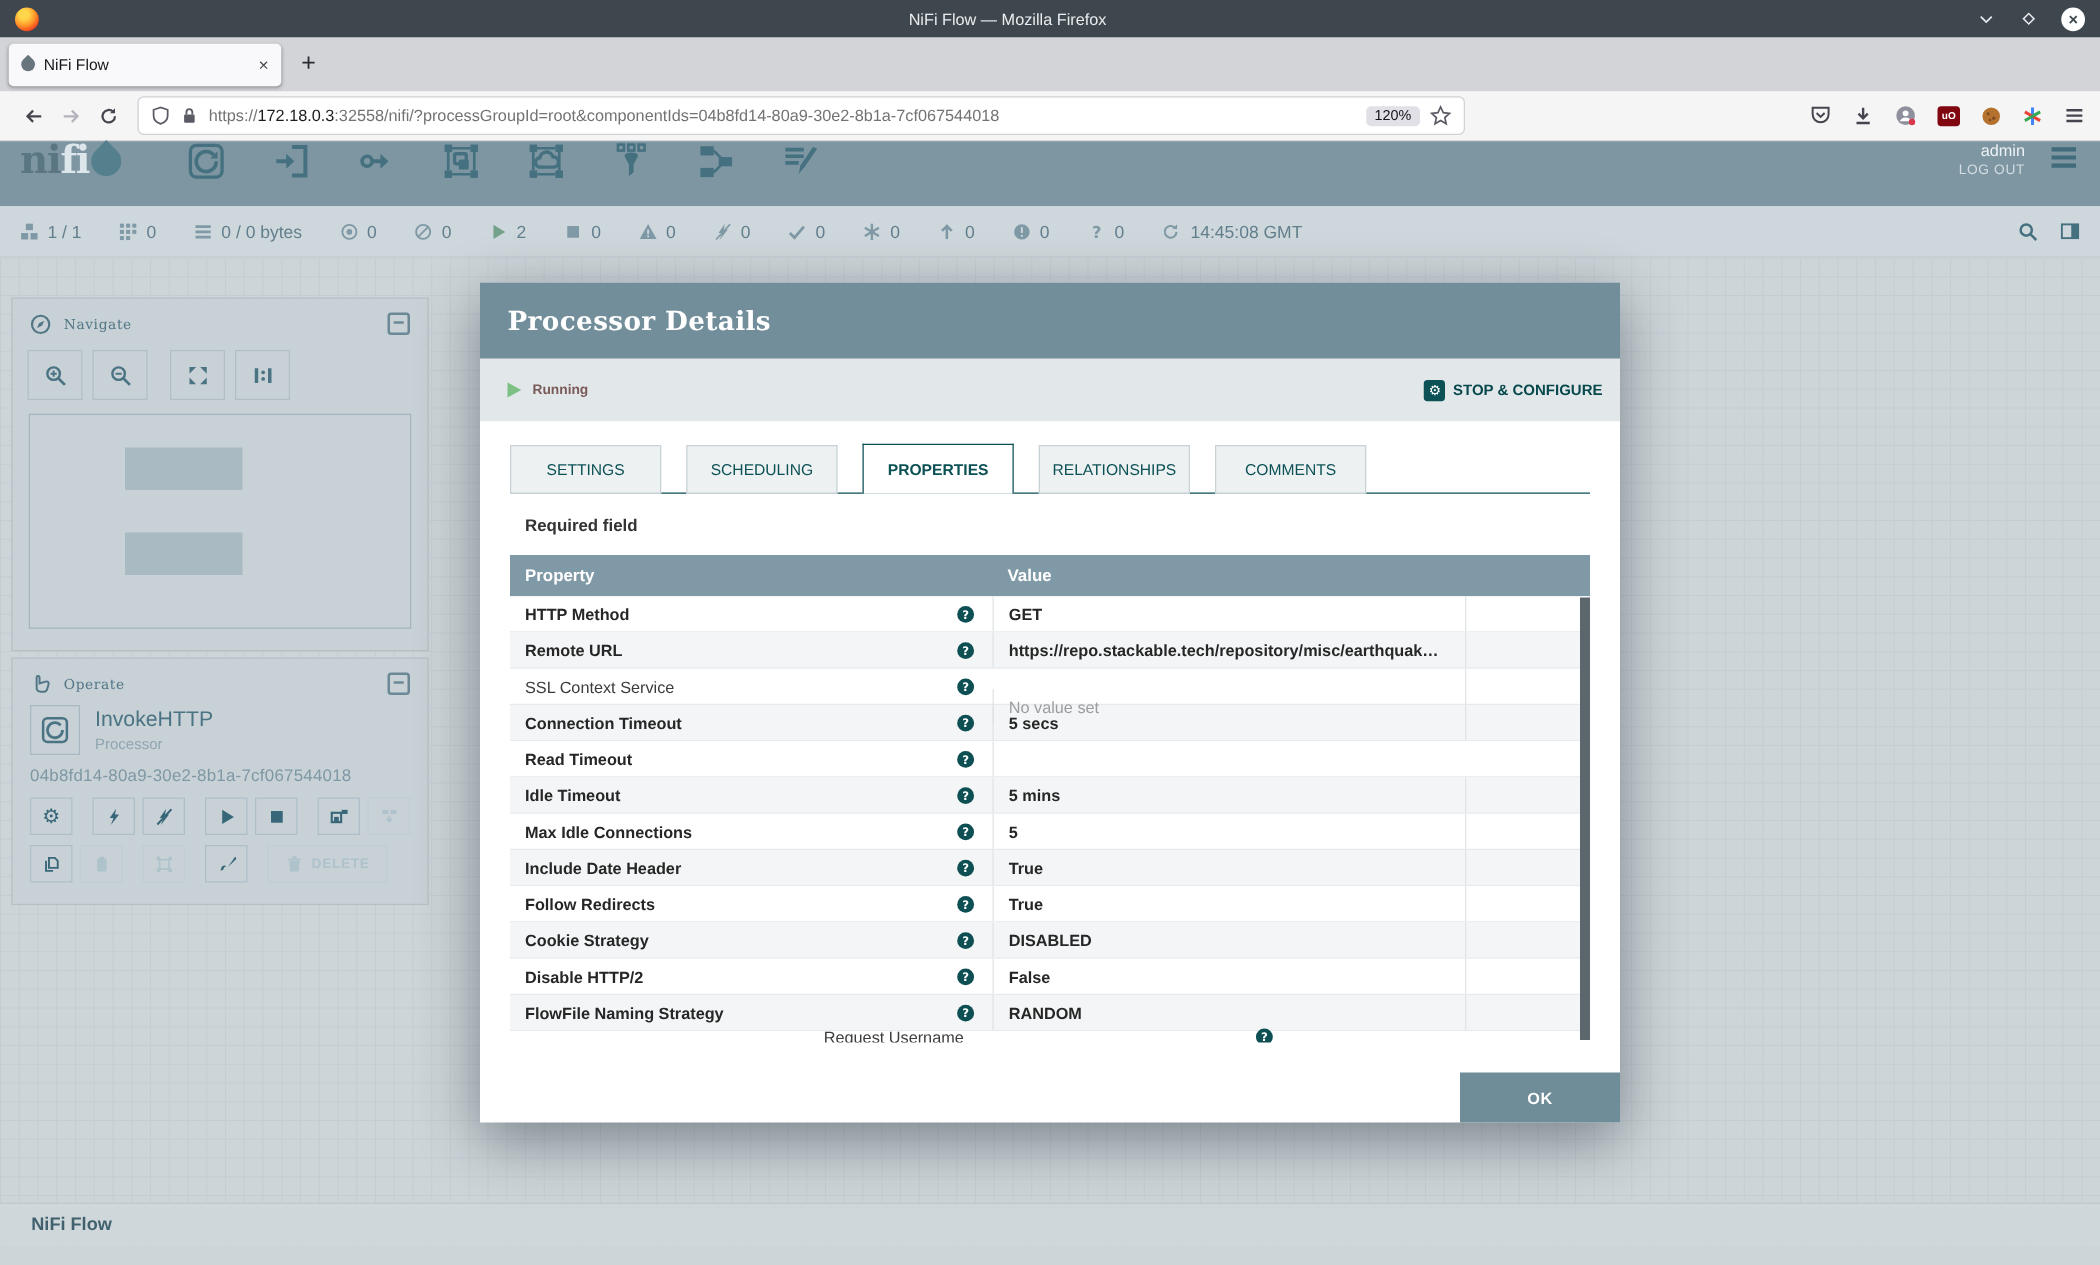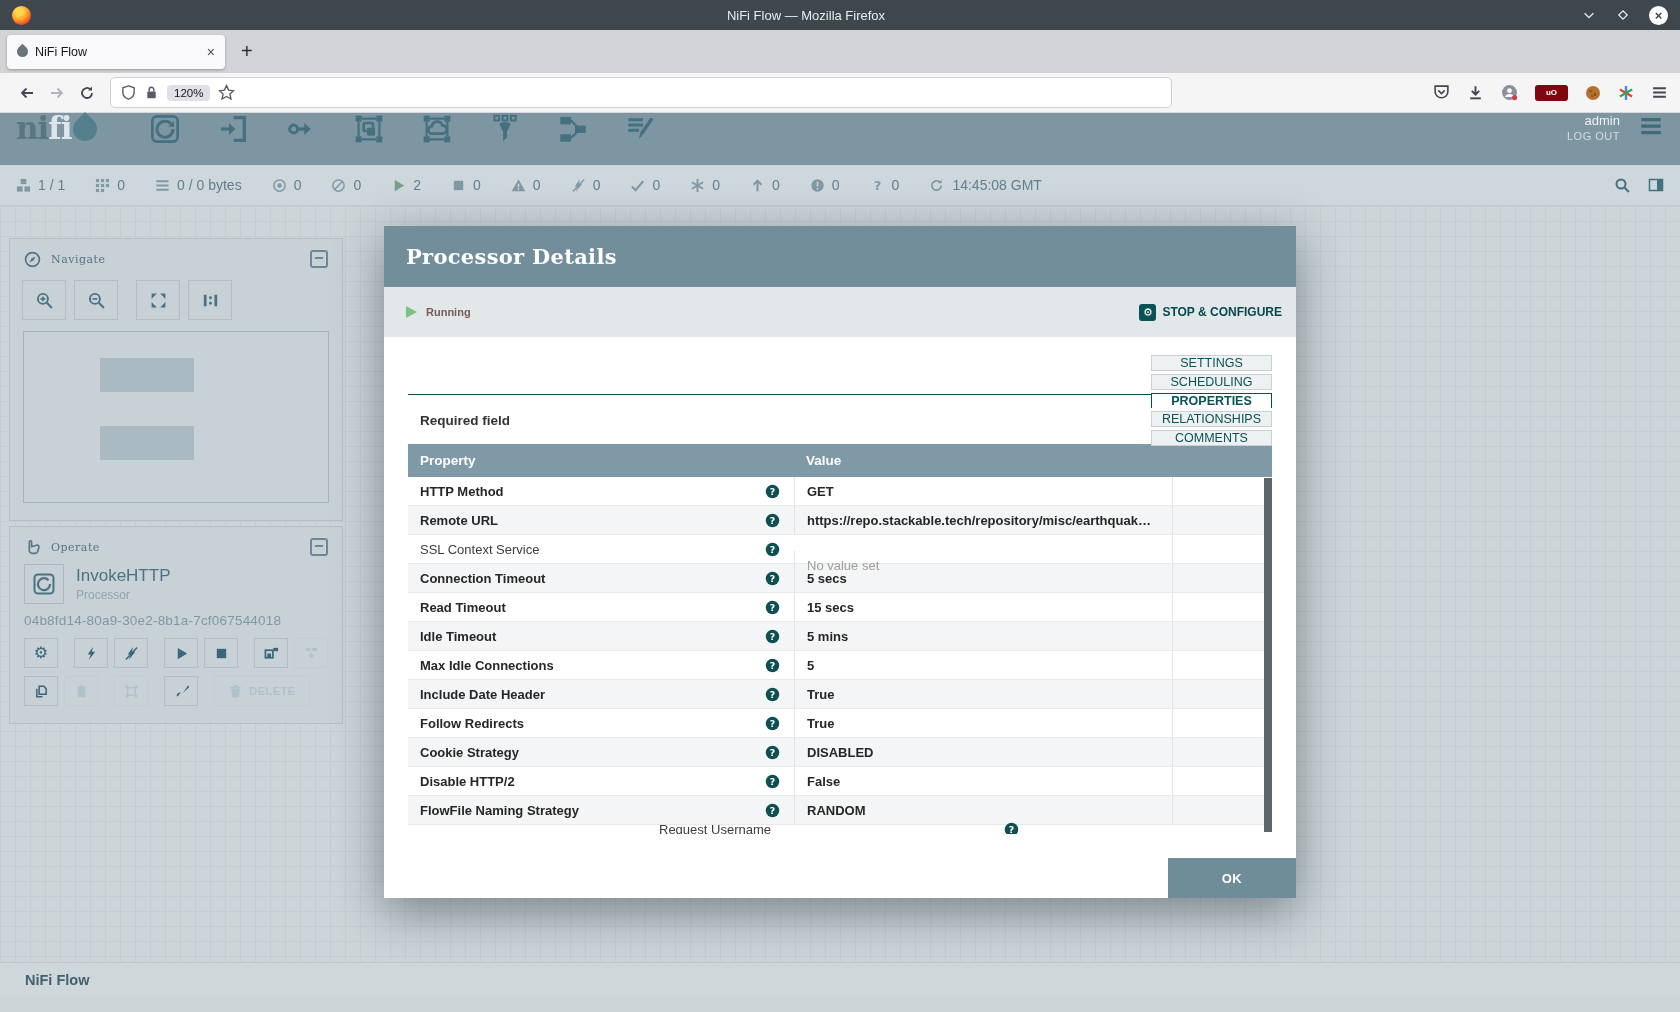--- a/index.html
+++ b/index.html
@@ -34,21 +34,21 @@
     display:flex; align-items:center; padding:0 10px; gap:8px; }
   .ufi { width:15px; height:15px; color:#5b5b66; flex:none; }
   .ufi svg { width:100%; height:100%; }
   .urltext { flex:1; font-size:13px; color:#737373; white-space:nowrap; overflow:hidden; }
   .urltext .host { color:#1b1b1e; }
   .zoom-badge { background:#e0e0e6; border-radius:4px; padding:2px 7px; font-size:11.5px; color:#15141a; }
   .star { width:17px; height:17px; color:#5b5b66; }
   .bar-icons { margin-left:auto; display:flex; align-items:center; gap:17px; }
   .bicon { width:17px; height:17px; color:#45454f; }
   .bicon svg { width:100%; height:100%; }
-  .ext-ublock { width:33px; height:16px; background:#800610; border-radius:3px; color:#fff; font-size:8px; font-weight:bold;
+  .ext-ublock { width:18px; height:16px; background:#800610; border-radius:3px; color:#fff; font-size:8px; font-weight:bold;
     display:flex; align-items:center; justify-content:center; }
   .ext-color { width:16px; height:16px; }
 
   
   .nifi-header { height:52px; background:#7d96a2; display:flex; padding:0 16px; }
   .logo { display:flex; align-items:flex-start; gap:2px; }
   .logo-text { font-family:"DejaVu Serif", serif; font-weight:bold; font-size:31px; letter-spacing:-1px; line-height:1; }
   .logo-text .l1 { color:#5b7683; } .logo-text .l2 { color:#dde6ea; }
   .drop.logo-drop { width:24px; height:24px; background:#54808e; margin-top:4px; }
   .nifi-toolbar { display:flex; gap:36px; margin-left:52px; }
@@ -116,21 +116,21 @@
     box-shadow:0 14px 45px rgba(20,30,40,.45); display:flex; flex-direction:column; }
   .dhead { height:61px; background:#728e9b; display:flex; align-items:center; padding:0 22px;
     font-family:"DejaVu Serif", serif; font-size:21px; font-weight:bold; color:#fff; letter-spacing:.3px; flex:none; }
   .dstatus { height:50px; background:#e2e7ea; display:flex; align-items:center; padding:0 14px 0 22px; flex:none; }
   .playtri { width:0; height:0; border-left:11px solid #7cc183; border-top:6.5px solid transparent; border-bottom:6.5px solid transparent; }
   .runlabel { font-size:11px; font-weight:bold; color:#7a5a57; margin-left:9px; }
   .daction { margin-left:auto; display:flex; align-items:center; gap:6px; color:#07484d; font-size:12px; font-weight:bold; }
   .gearbox { width:17px; height:17px; background:#0b5156; border-radius:3px; color:#fff; display:flex; align-items:center;
     justify-content:center; font-size:11px; font-family:"DejaVu Sans", sans-serif; }
   .dbody { flex:1; padding:0 24px; position:relative; }
-  .tabs { display:flex; gap:3px; margin-top:18px; height:40px; position:relative; align-items:flex-end;flex-direction:column; }
+  .tabs { display:flex; gap:20px; margin-top:18px; height:40px; position:relative; align-items:flex-end; }
   .tabs::after { content:''; position:absolute; left:0; right:0; bottom:0; height:1px; background:#0b4f54; }
   .tab { width:121px; height:39px; display:flex; align-items:center; justify-content:center; font-size:12.5px;
     color:#0b5156; background:#eef1f2; border:1px solid #c9d1d5; position:relative; z-index:1; }
   .tab.active { height:40px; background:#fff; border:1px solid #0b4f54; border-bottom:none; z-index:2; font-weight:bold; }
   .req-note { margin:18px 0 16px 12px; font-size:13.5px; font-weight:bold; color:#333; }
   .ptable { width:864px; }
   .pthead { height:33px; background:#8099a6; display:flex; align-items:center; color:#fff; font-weight:bold; font-size:13.5px; }
   .hcol-prop { width:386px; padding-left:12px; }
   .hcol-val { width:378px; padding-left:12px; }
   .ptbody { height:357px; overflow:hidden; position:relative; }
@@ -200,20 +200,21 @@
         </svg>
       </span>
     <div class="urlfield">
       <span class="ufi"><svg viewBox="0 0 16 16">
             <path d="M8 1l6 2v5c0 4-3 6-6 7-3-1-6-3-6-7V3z" fill="none" stroke="currentColor" stroke-width="1.5"></path>
           </svg></span>
       <span class="ufi"><svg viewBox="0 0 16 16">
             <rect x="3.5" y="7" width="9" height="7" rx="1" fill="currentColor"></rect>
             <path d="M5.5 7V5a2.5 2.5 0 0 1 5 0v2" fill="none" stroke="currentColor" stroke-width="1.6"></path>
           </svg></span>
+      <span class="urltext"><span>https://</span><span class="host">172.18.0.3</span><span>:32558/nifi/?processGroupId=root&amp;componentIds=04b8fd14-80a9-30e2-8b1a-7cf067544018</span></span>
       <span class="zoom-badge">120%</span>
       <span class="star"><svg viewBox="0 0 16 16">
             <path d="M8 1.5l2 4.3 4.7.5-3.5 3.2 1 4.6L8 11.7l-4.2 2.4 1-4.6L1.3 6.3 6 5.8z" fill="none" stroke="currentColor" stroke-width="1.3"></path>
           </svg></span>
     </div>
     <div class="bar-icons">
       <span class="bicon"><svg viewBox="0 0 16 16">
             <path d="M2 2h12v5a6 6 0 0 1-12 0z" fill="none" stroke="currentColor" stroke-width="1.5"></path>
             <path d="M5 6l3 3 3-3" fill="none" stroke="currentColor" stroke-width="1.5"></path>
           </svg></span>
@@ -666,21 +667,20 @@
             <div class="prow">
               <span class="cell-prop">
                 <span class="pname">Read Timeout</span>
                 <span class="phelp">
                   <svg viewBox="0 0 16 16">
                     <circle cx="8" cy="8" r="7.2" fill="#0e4f54"></circle>
                     <text x="8" y="11.6" text-anchor="middle" font-size="10" font-weight="bold" fill="#ffffff" font-family="DejaVu Sans,sans-serif">?</text>
                   </svg>
                 </span>
               </span>
-              <span class="cell-val">15 secs</span>
               <span class="cell-extra"></span>
             </div>
             <div class="prow alt">
               <span class="cell-prop">
                 <span class="pname">Idle Timeout</span>
                 <span class="phelp">
                   <svg viewBox="0 0 16 16">
                     <circle cx="8" cy="8" r="7.2" fill="#0e4f54"></circle>
                     <text x="8" y="11.6" text-anchor="middle" font-size="10" font-weight="bold" fill="#ffffff" font-family="DejaVu Sans,sans-serif">?</text>
                   </svg>

